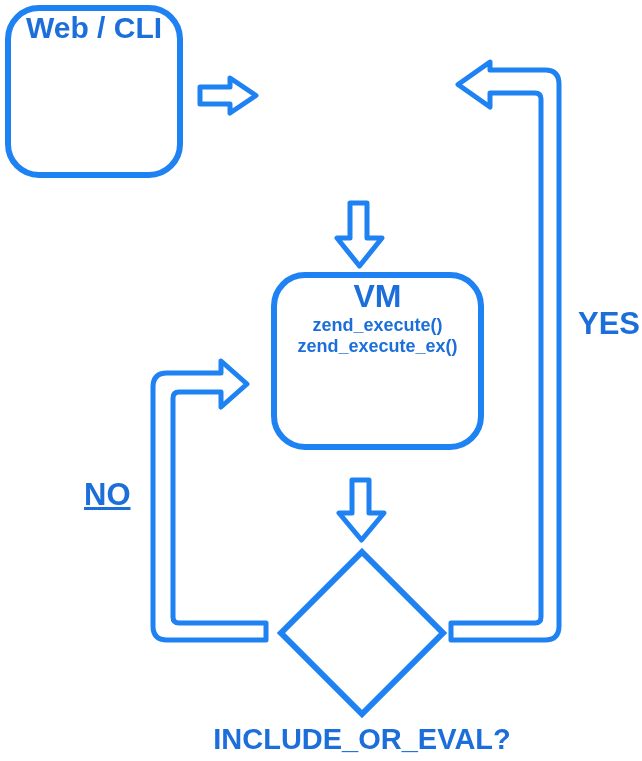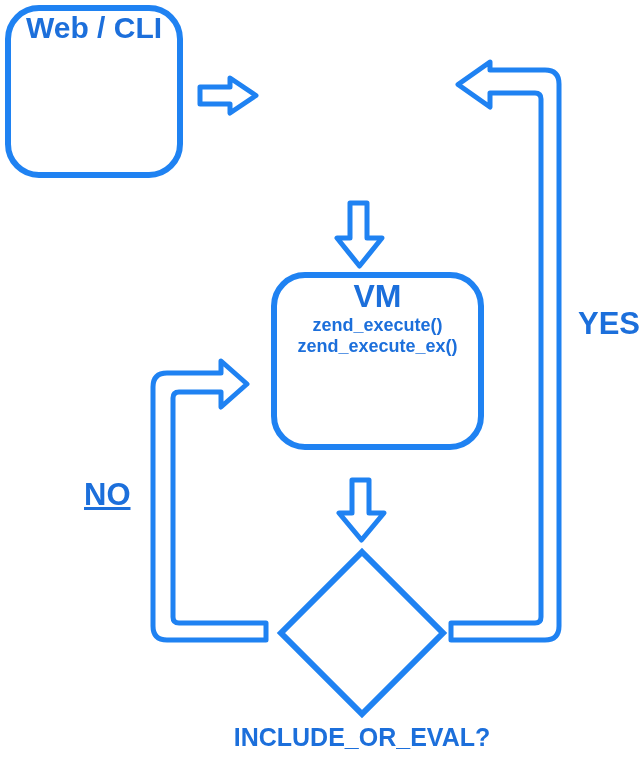--- a/index.html
+++ b/index.html
@@ -76,21 +76,21 @@
   .edge-label-no  { left: 84px;  top: 477px; text-decoration: underline; }
   .edge-label-yes { left: 578px; top: 306px; text-align: right; }
 
   .decision-label {
     position: absolute;
     left: 362px;
     top: 723px;
     transform: translateX(-50%);
     color: var(--text);
     font-weight: 700;
-    font-size: 25px;
+    font-size: 29px;
     white-space: nowrap;
   }
 </style>
 </head>
 <body>
 
 <div class="canvas">
 
   <svg class="connector-layer" viewBox="0 0 642 761" aria-hidden="true">
 

